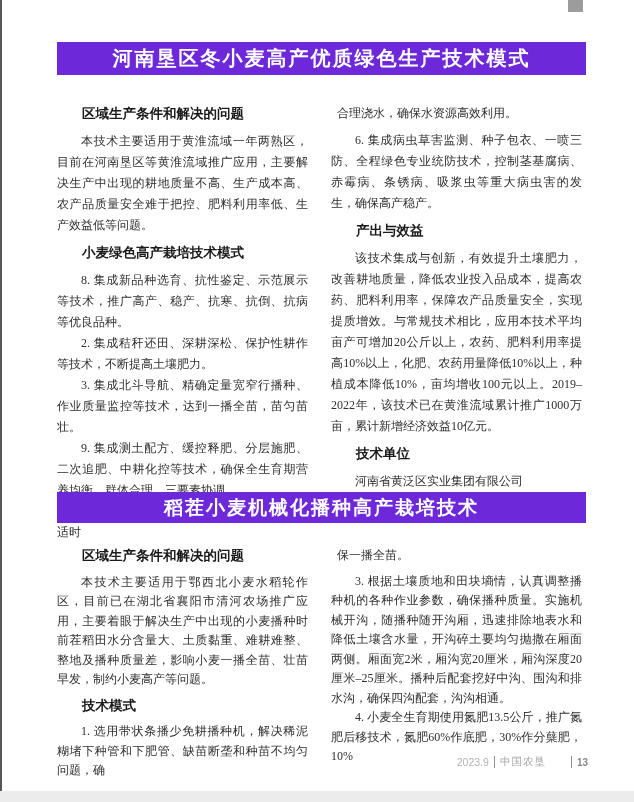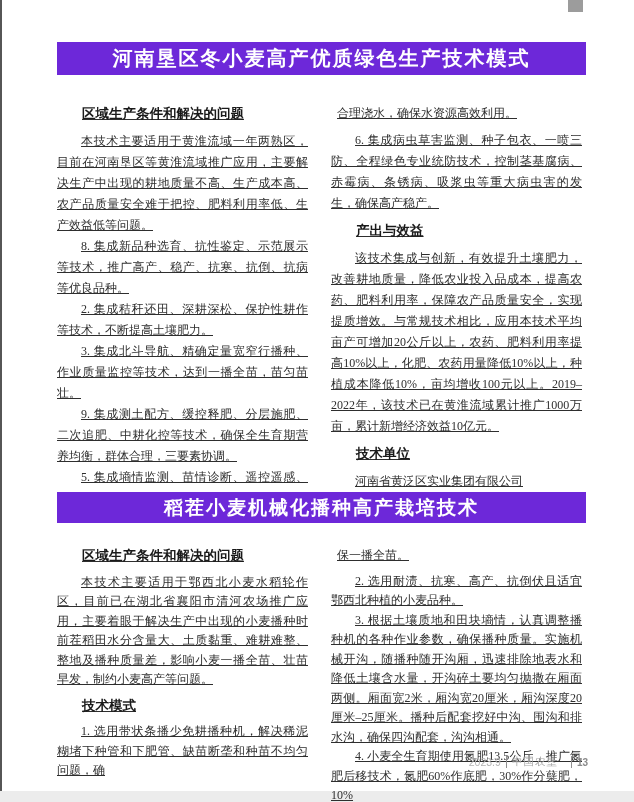--- a/index.html
+++ b/index.html
@@ -33,21 +33,21 @@
     background: #6d28d9; color: #ffffff;
     display: flex; align-items: center; justify-content: center;
     font-family: "Liberation Sans", "DejaVu Sans", sans-serif;
     font-weight: bold; letter-spacing: 2px;
   }
   #banner1 { top: 42px; height: 33px; font-size: 20px; }
   #banner2 { top: 492px; height: 31px; font-size: 19px; }
   
   .cols {
     position: absolute; left: 57px; width: 529px;
-    display: flex; gap: 23px; text-decoration: underline;
+    display: flex; gap: 23px;
   }
   #sec1 { top: 97px; }
   #sec2 { top: 540px; }
   .col { width: 251px; font-size: 12px; text-align: justify; }
   #sec1 .col { line-height: 21px; }
   #sec2 .col { line-height: 19.5px; }
   .hd {
     font-family: "Liberation Sans", "DejaVu Sans", sans-serif;
     font-size: 13.5px; font-weight: bold; color: #1a1a1a;
     padding-left: 25px; margin: 6px 0 7px;
@@ -59,38 +59,39 @@
   .footer {
     position: absolute; top: 755px; right: 46px;
     display: flex; align-items: center;
     font-family: "Liberation Sans", "DejaVu Sans", sans-serif;
     font-size: 10.5px; color: #b3b3b3;
   }
   .footer .sep {
     display: inline-block; width: 1px; height: 12px;
     background: #8f8f8f; margin: 0 5px;
   }
-  .footer .mag { color: #a6a6a6; letter-spacing: 1px; margin-right: 8px; }
+  .footer .mag { color: #a6a6a6; letter-spacing: 1px; margin-right: 20px; }
   .footer .pagenum { color: #8a8a8a; font-weight: bold; font-size: 10px; }
 </style>
 </head>
 <body>
 
 <div class="scan-edge"></div>
 <div class="corner-mark"></div>
 <div class="bottom-band"></div>
 
 <div class="banner" id="banner1">
   <span>河南垦区冬小麦高产优质绿色生产技术模式</span>
 </div>
 
 <div class="cols" id="sec1">
   <div class="col">
     <div class="hd">区域生产条件和解决的问题</div>
     <p class="pp">本技术主要适用于黄淮流域一年两熟区，目前在河南垦区等黄淮流域推广应用，主要解决生产中出现的耕地质量不高、生产成本高、农产品质量安全难于把控、肥料利用率低、生产效益低等问题。</p>
+    <div class="hd">小麦绿色高产栽培技术模式</div>
     <p class="pp">8. 集成新品种选育、抗性鉴定、示范展示等技术，推广高产、稳产、抗寒、抗倒、抗病等优良品种。</p>
     <p class="pp">2. 集成秸秆还田、深耕深松、保护性耕作等技术，不断提高土壤肥力。</p>
     <p class="pp">3. 集成北斗导航、精确定量宽窄行播种、作业质量监控等技术，达到一播全苗，苗匀苗壮。</p>
     <p class="pp">9. 集成测土配方、缓控释肥、分层施肥、二次追肥、中耕化控等技术，确保全生育期营养均衡，群体合理，三要素协调。</p>
     <p class="pp">5. 集成墒情监测、苗情诊断、遥控遥感、适时</p>
   </div>
   <div class="col">
     <p class="ct">合理浇水，确保水资源高效利用。</p>
     <p class="pp">6. 集成病虫草害监测、种子包衣、一喷三防、全程绿色专业统防技术，控制茎基腐病、赤霉病、条锈病、吸浆虫等重大病虫害的发生，确保高产稳产。</p>
     <div class="hd">产出与效益</div>
@@ -107,21 +108,20 @@
 
 <div class="cols" id="sec2">
   <div class="col">
     <div class="hd">区域生产条件和解决的问题</div>
     <p class="pp">本技术主要适用于鄂西北小麦水稻轮作区，目前已在湖北省襄阳市清河农场推广应用，主要着眼于解决生产中出现的小麦播种时前茬稻田水分含量大、土质黏重、难耕难整、整地及播种质量差，影响小麦一播全苗、壮苗早发，制约小麦高产等问题。</p>
     <div class="hd">技术模式</div>
     <p class="pp">1. 选用带状条播少免耕播种机，解决稀泥糊堵下种管和下肥管、缺苗断垄和种苗不均匀问题，确</p>
   </div>
   <div class="col">
     <p class="ct">保一播全苗。</p>
-    <p class="pp">2. 选用耐渍、抗寒、高产、抗倒伏且适宜鄂西北种植的小麦品种。</p>
     <p class="pp">3. 根据土壤质地和田块墒情，认真调整播种机的各种作业参数，确保播种质量。实施机械开沟，随播种随开沟厢，迅速排除地表水和降低土壤含水量，开沟碎土要均匀抛撒在厢面两侧。厢面宽2米，厢沟宽20厘米，厢沟深度20厘米–25厘米。播种后配套挖好中沟、围沟和排水沟，确保四沟配套，沟沟相通。</p>
     <p class="pp">4. 小麦全生育期使用氮肥13.5公斤，推广氮肥后移技术，氮肥60%作底肥，30%作分蘖肥，10%</p>
   </div>
 </div>
 
 <div class="footer">
   <span>2023.9</span>
   <span class="sep"></span>
   <span class="mag">中国农垦</span>
   <span class="sep"></span>

